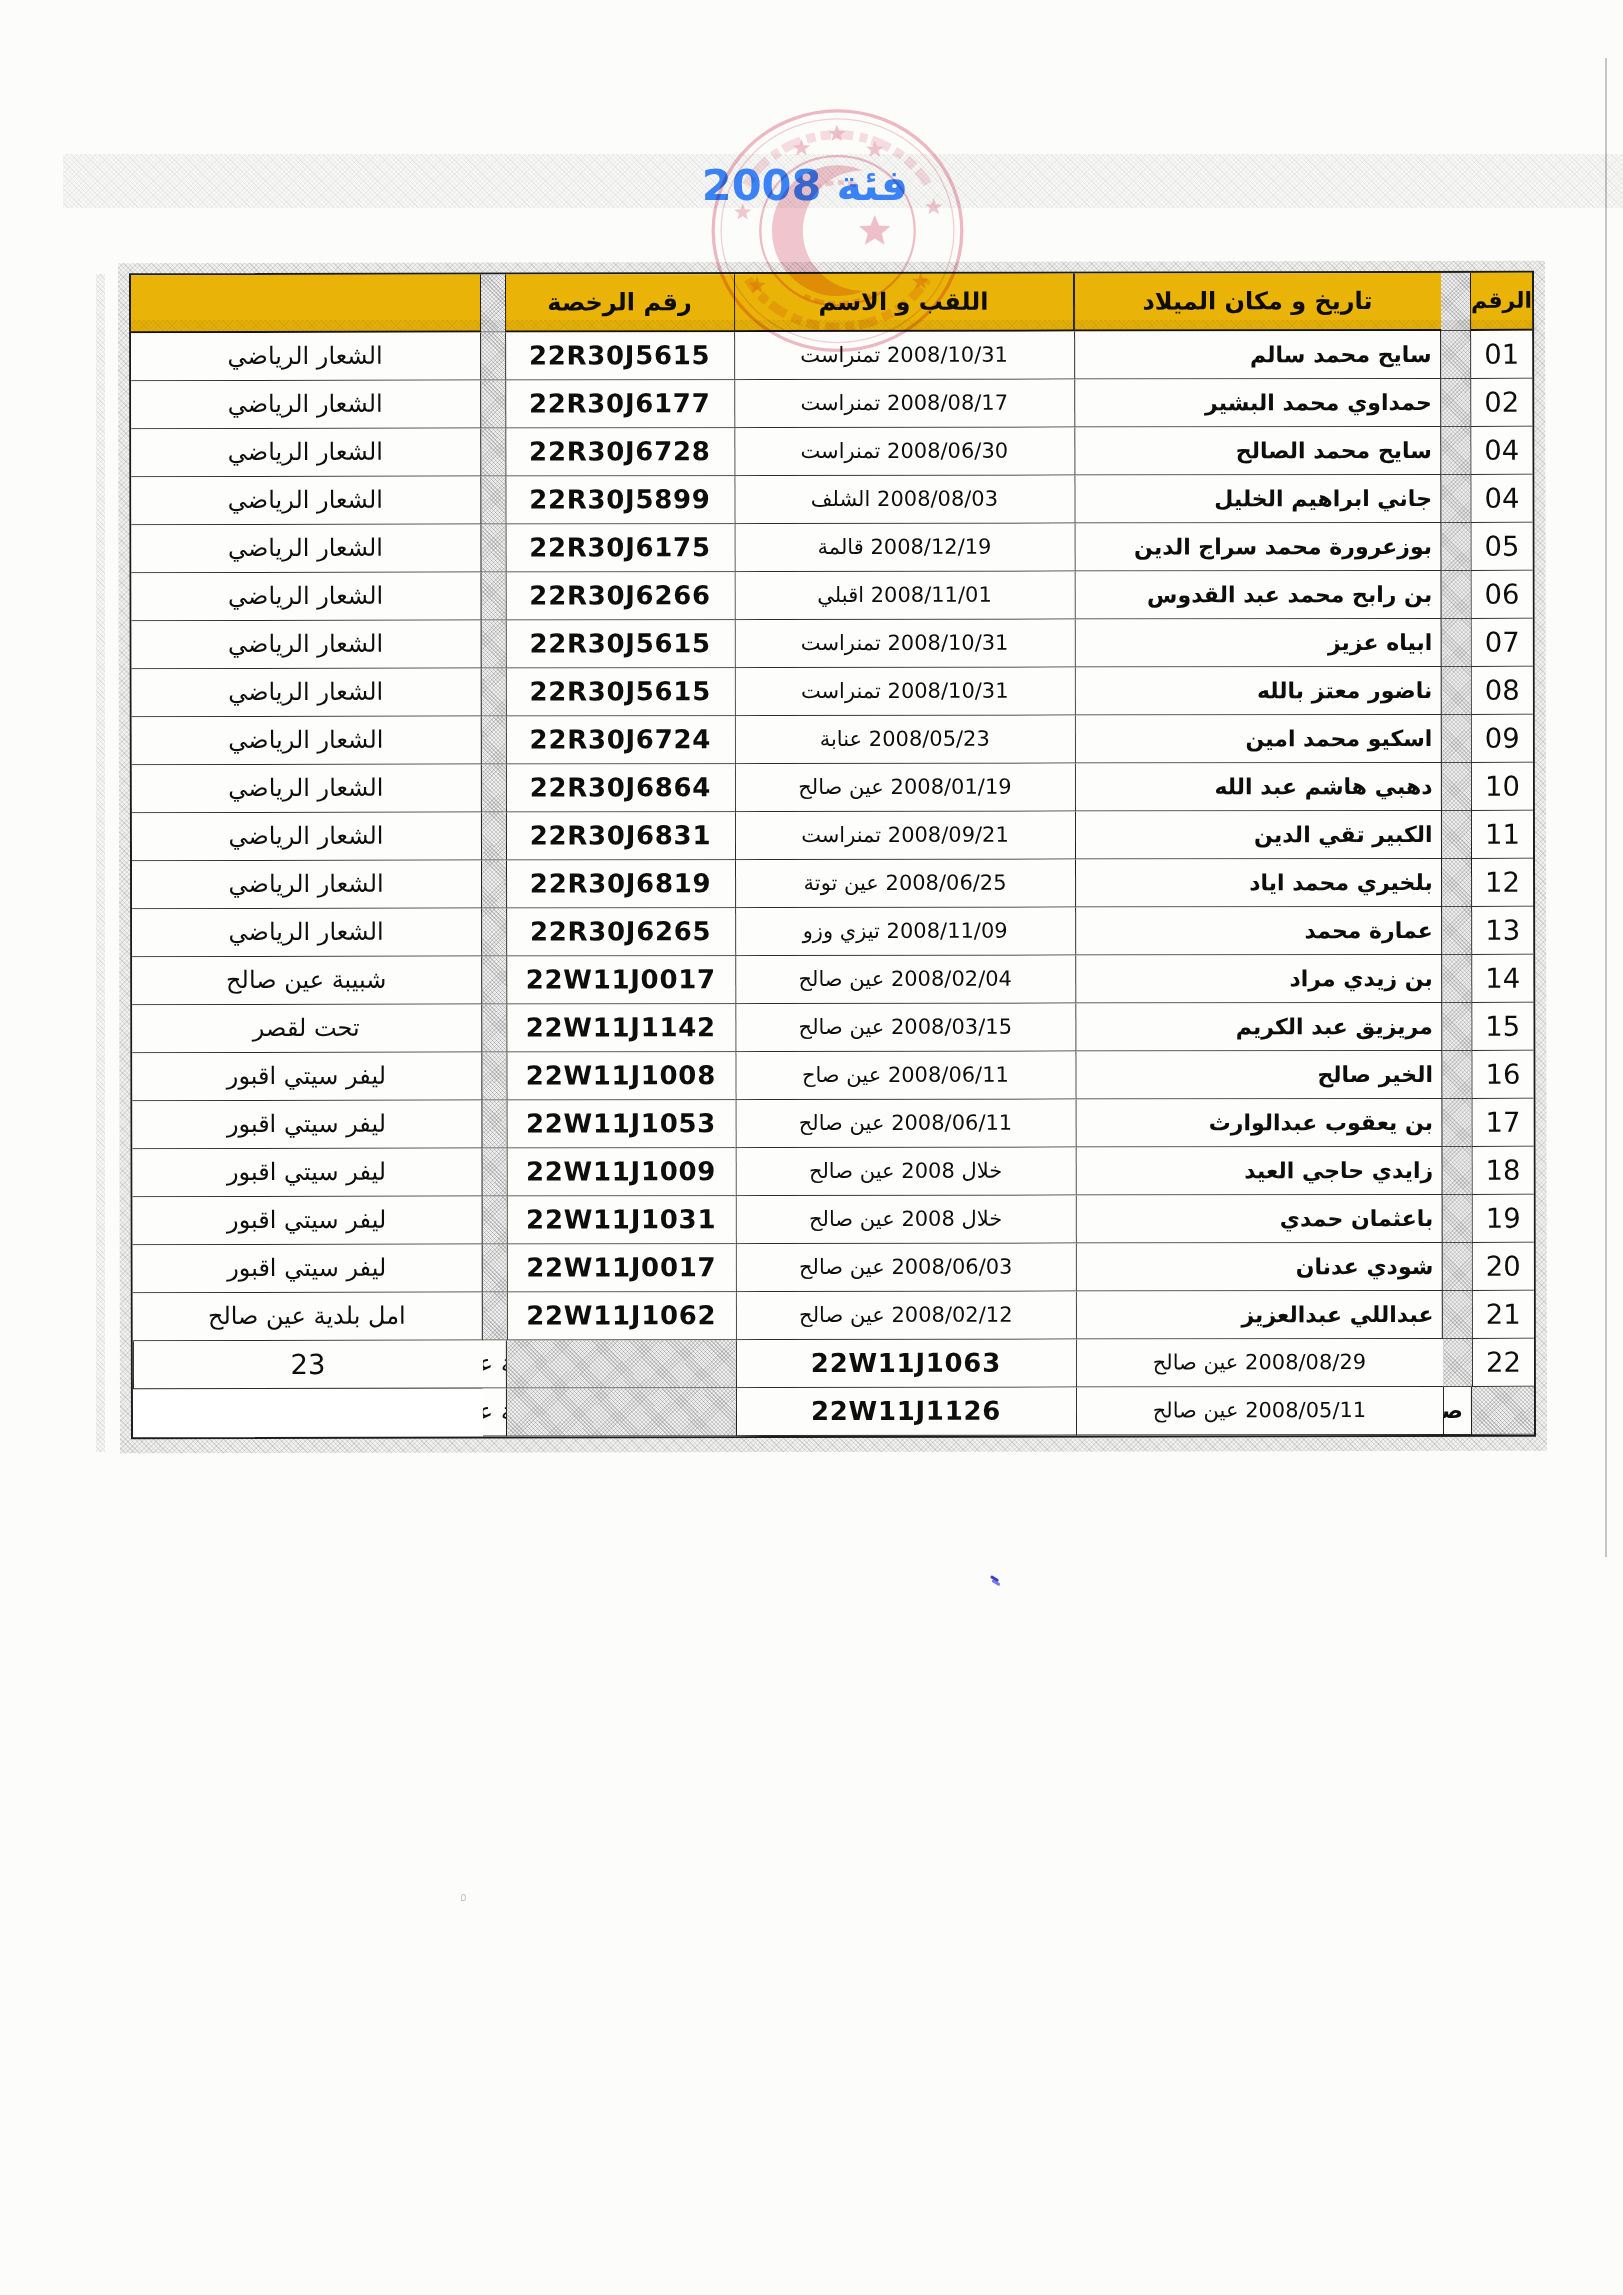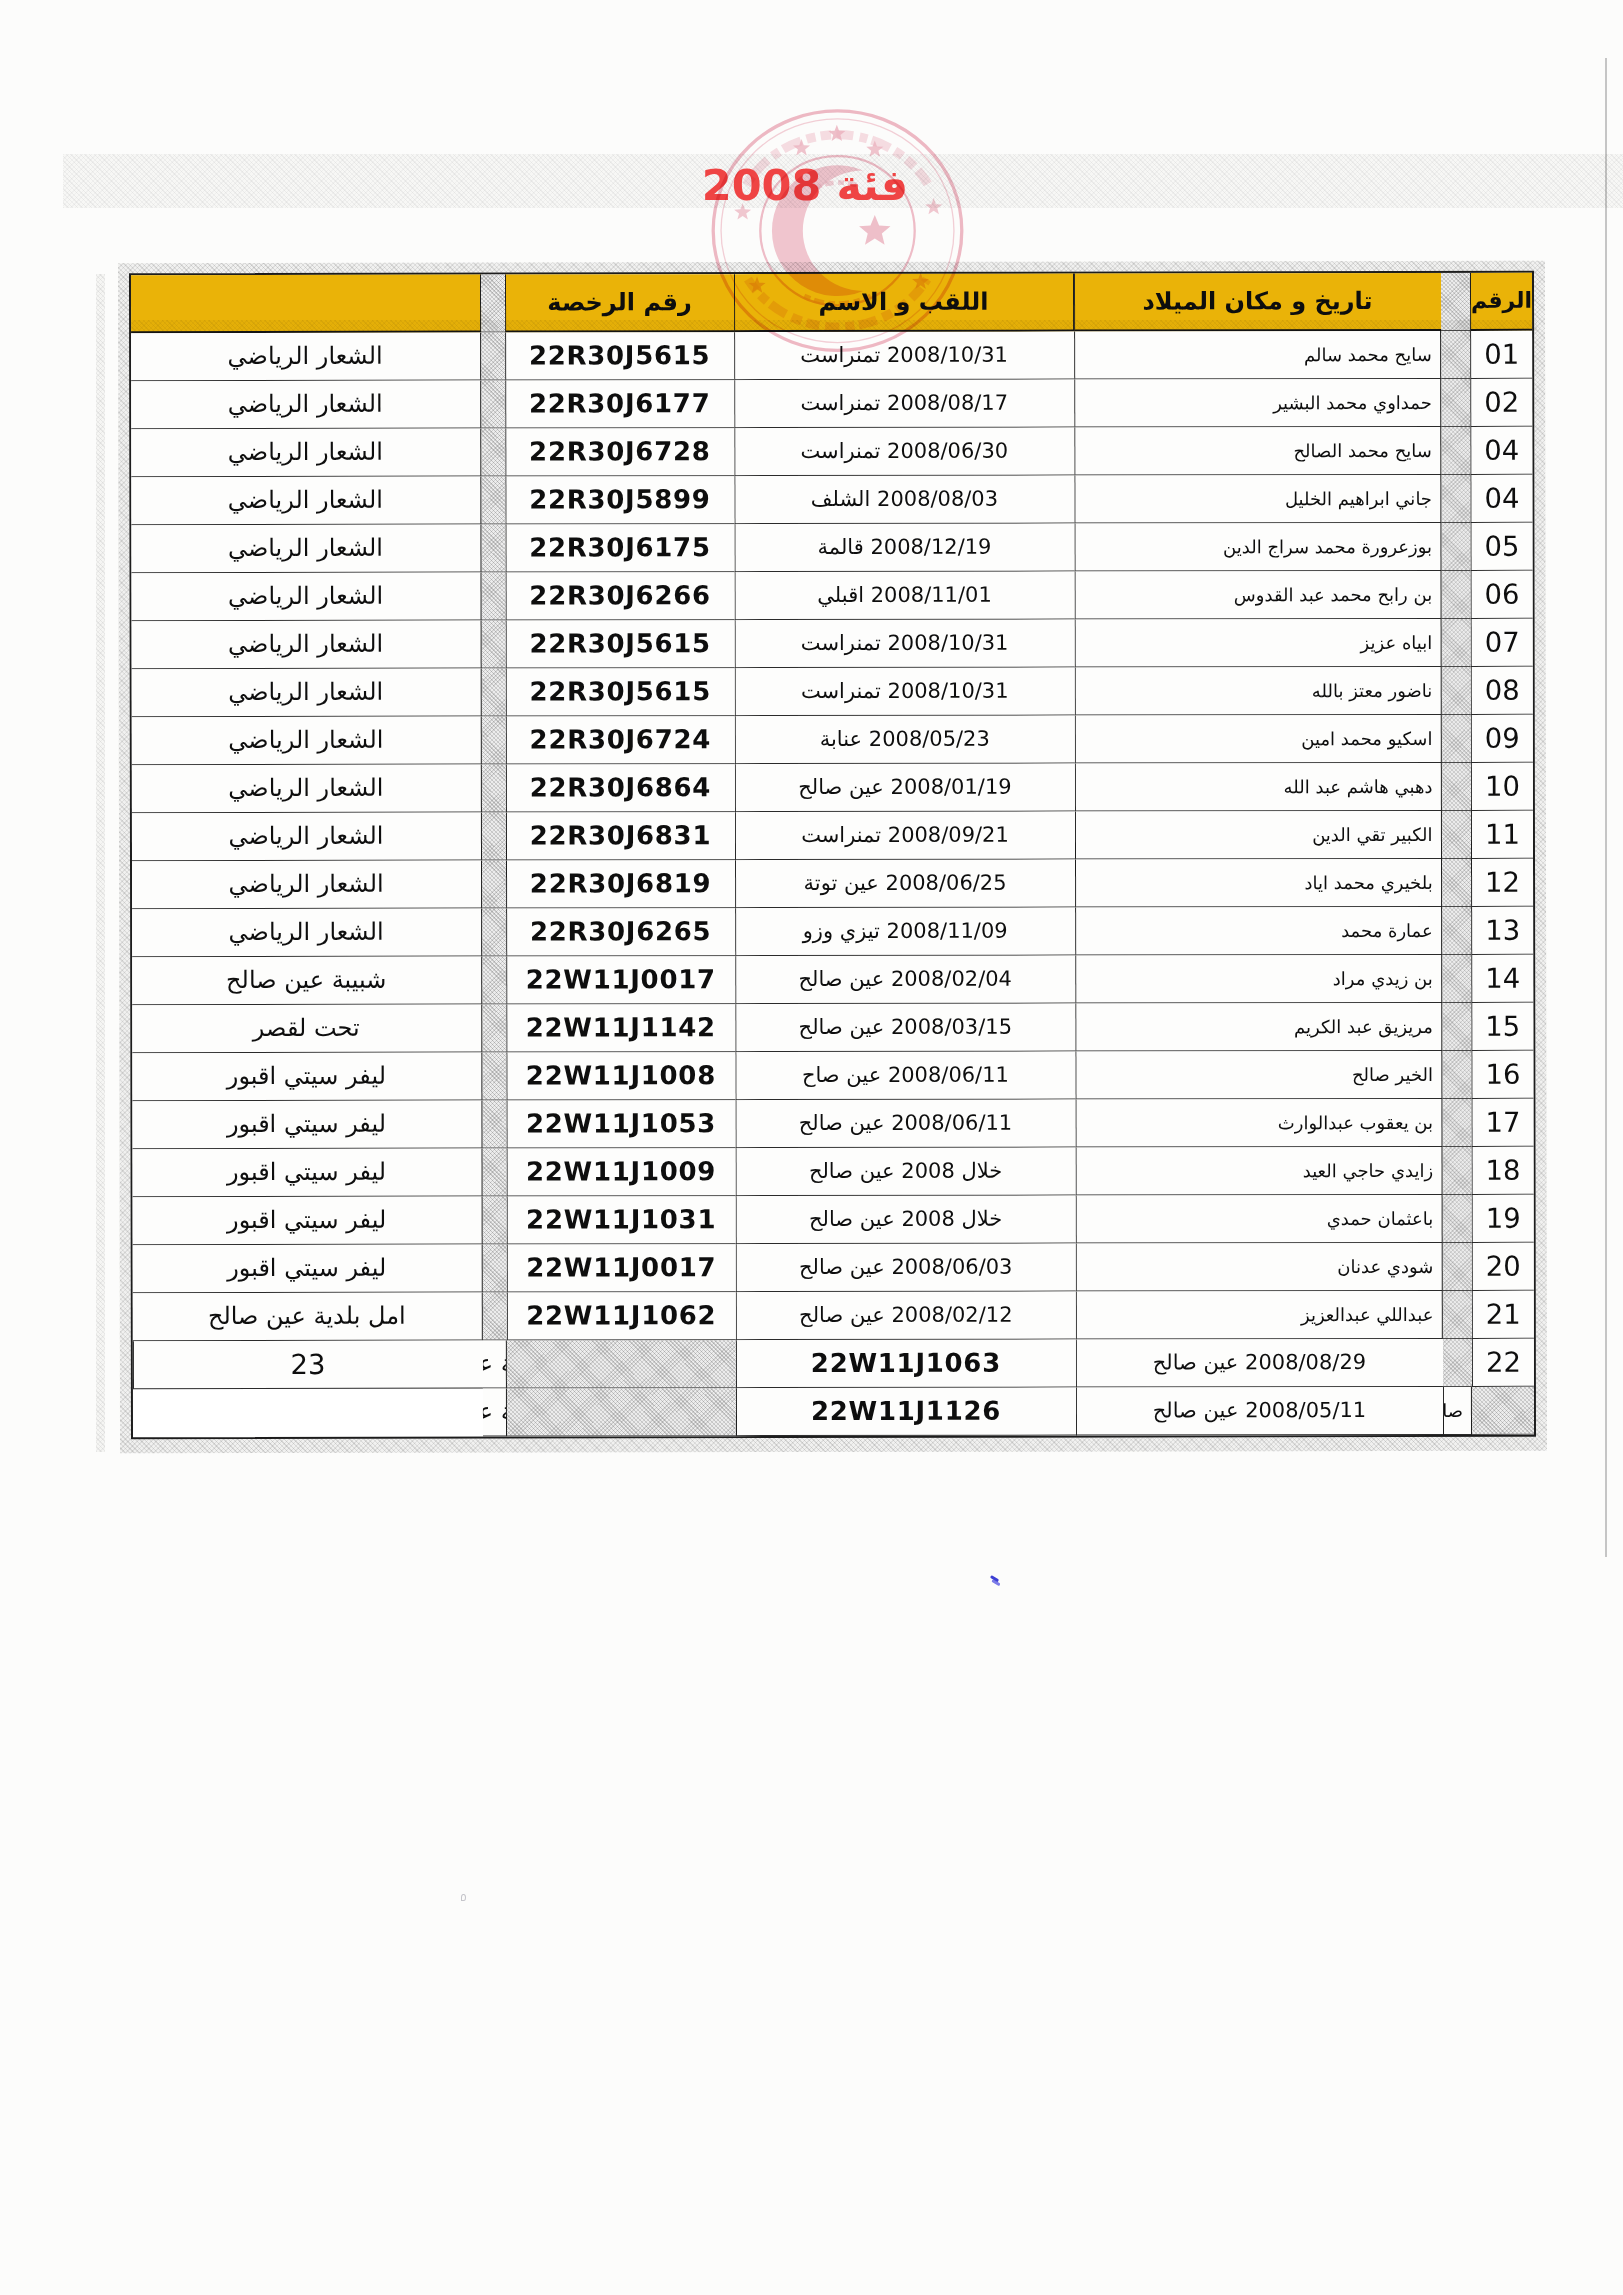--- a/index.html
+++ b/index.html
@@ -1,40 +1,40 @@
 <!DOCTYPE html>
 <html lang="ar" style="--stamp: #e0738c;font-size:10.5px"><head>
 <meta charset="utf-8">
 <style>
   *{box-sizing:border-box;margin:0;padding:0}
   html,body{width:1623px;height:2295px}
   body{position:relative;background:#fcfcfb;font-family:"DejaVu Sans",sans-serif;overflow:hidden}
 
   .page-title{position:absolute;left:0;top:160px;width:1610px;text-align:center;
-    font-size:43px;font-weight:700;color:#ef4444;z-index:2;direction:rtl}
+    font-size:43px;font-weight:700;color:#3b82f6;z-index:2;direction:rtl}
 
   
   .hatch{background-color:#ececec;background-image:
     repeating-linear-gradient(45deg,rgba(40,40,40,.20) 0 1px,transparent 1px 2.9px),
     repeating-linear-gradient(135deg,rgba(40,40,40,.14) 0 1px,transparent 1px 2.9px)}
   .hatch-light{background-color:#f1f1f0;background-image:
     repeating-linear-gradient(45deg,rgba(60,60,60,.16) 0 1px,transparent 1px 3.3px),
     repeating-linear-gradient(135deg,rgba(60,60,60,.10) 0 1px,transparent 1px 3.3px)}
 
   #table-wrap{position:absolute;left:119px;top:262px;padding:9.8px 10.5px 14.4px;
     z-index:1;transform:rotate(-0.1deg)}
   #grid{display:grid;direction:rtl;background:#fff;border:2px solid #1d1d1d;
     grid-template-columns:62px 29.5px 367px 340px 229px 24px 350px;
     grid-template-rows:58px;grid-auto-rows:48px}
   .cell{background:#fdfdfc;border-bottom:1.3px solid #2a2a2a;display:flex;align-items:center;
     justify-content:center;color:#0e0e0e;white-space:nowrap;overflow:hidden;direction:rtl}
   .sep{border-bottom:1.3px solid #4a4a4a}
   .c-num{border-left:1.3px solid #1d1d1d;font-weight:400;font-size:27.5px}
   .c-name{border-left:1.3px solid #1d1d1d;border-right:1.3px solid #1d1d1d;
-    justify-content:flex-start;padding-right:7.9px;font-weight:400;font-size:18px}
+    justify-content:flex-start;padding-right:7.9px;font-weight:700;font-size:22px}
   .c-date{border-left:1.3px solid #2a2a2a;font-size:21px}
   .c-lic{border-left:1.3px solid #1d1d1d;font-weight:700;font-size:26px;letter-spacing:0.7px}
   .c-club{border-right:1.3px solid #1d1d1d;font-weight:400;font-size:24px}
   .head{border-bottom:2.6px solid #141414;font-weight:700;font-size:24px;background:#eab308}
   .head.c-num{font-size:22px}
   .head.c-name{justify-content:center;padding-right:0}
 
   
   .artifact{position:absolute;mix-blend-mode:multiply;pointer-events:none}
   #band-title{left:63px;top:154px;width:1560px;height:54px;opacity:.40;z-index:0}

